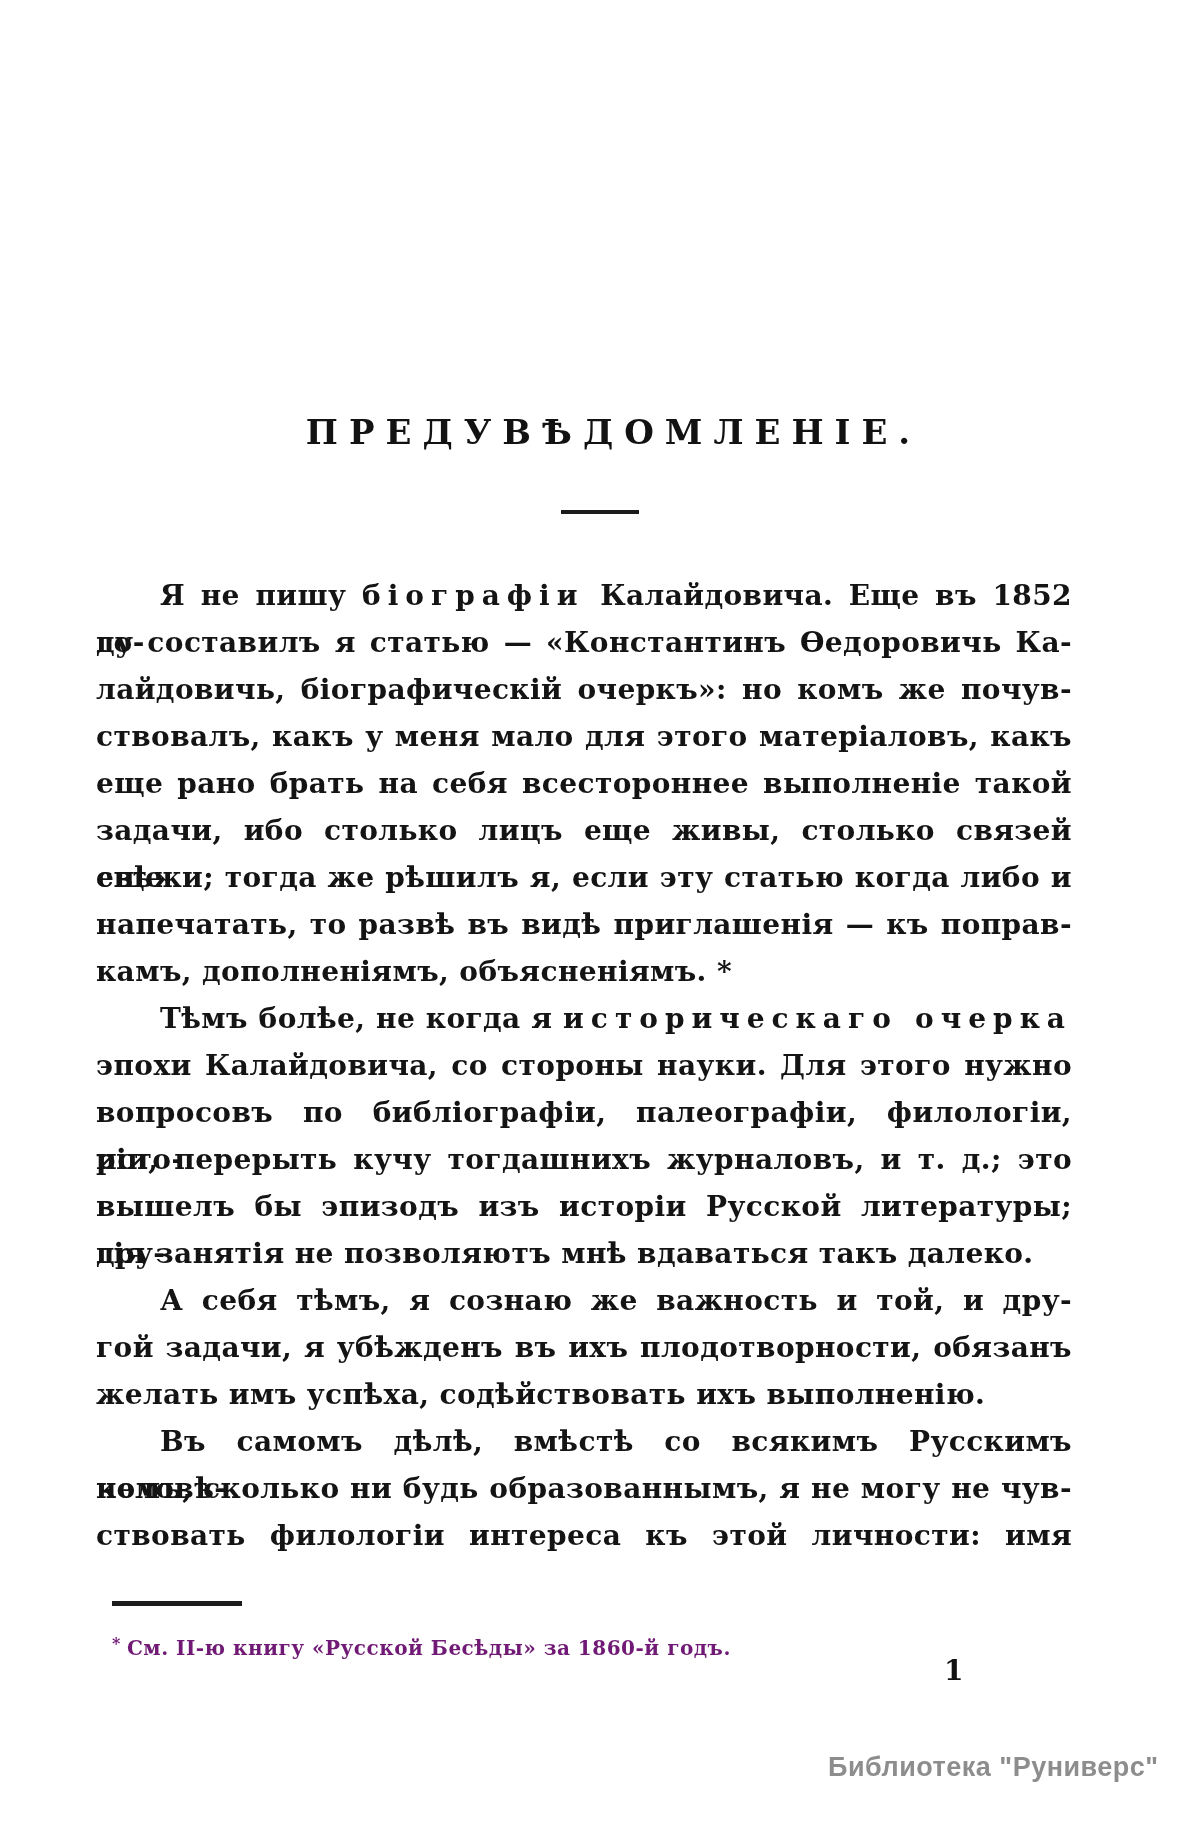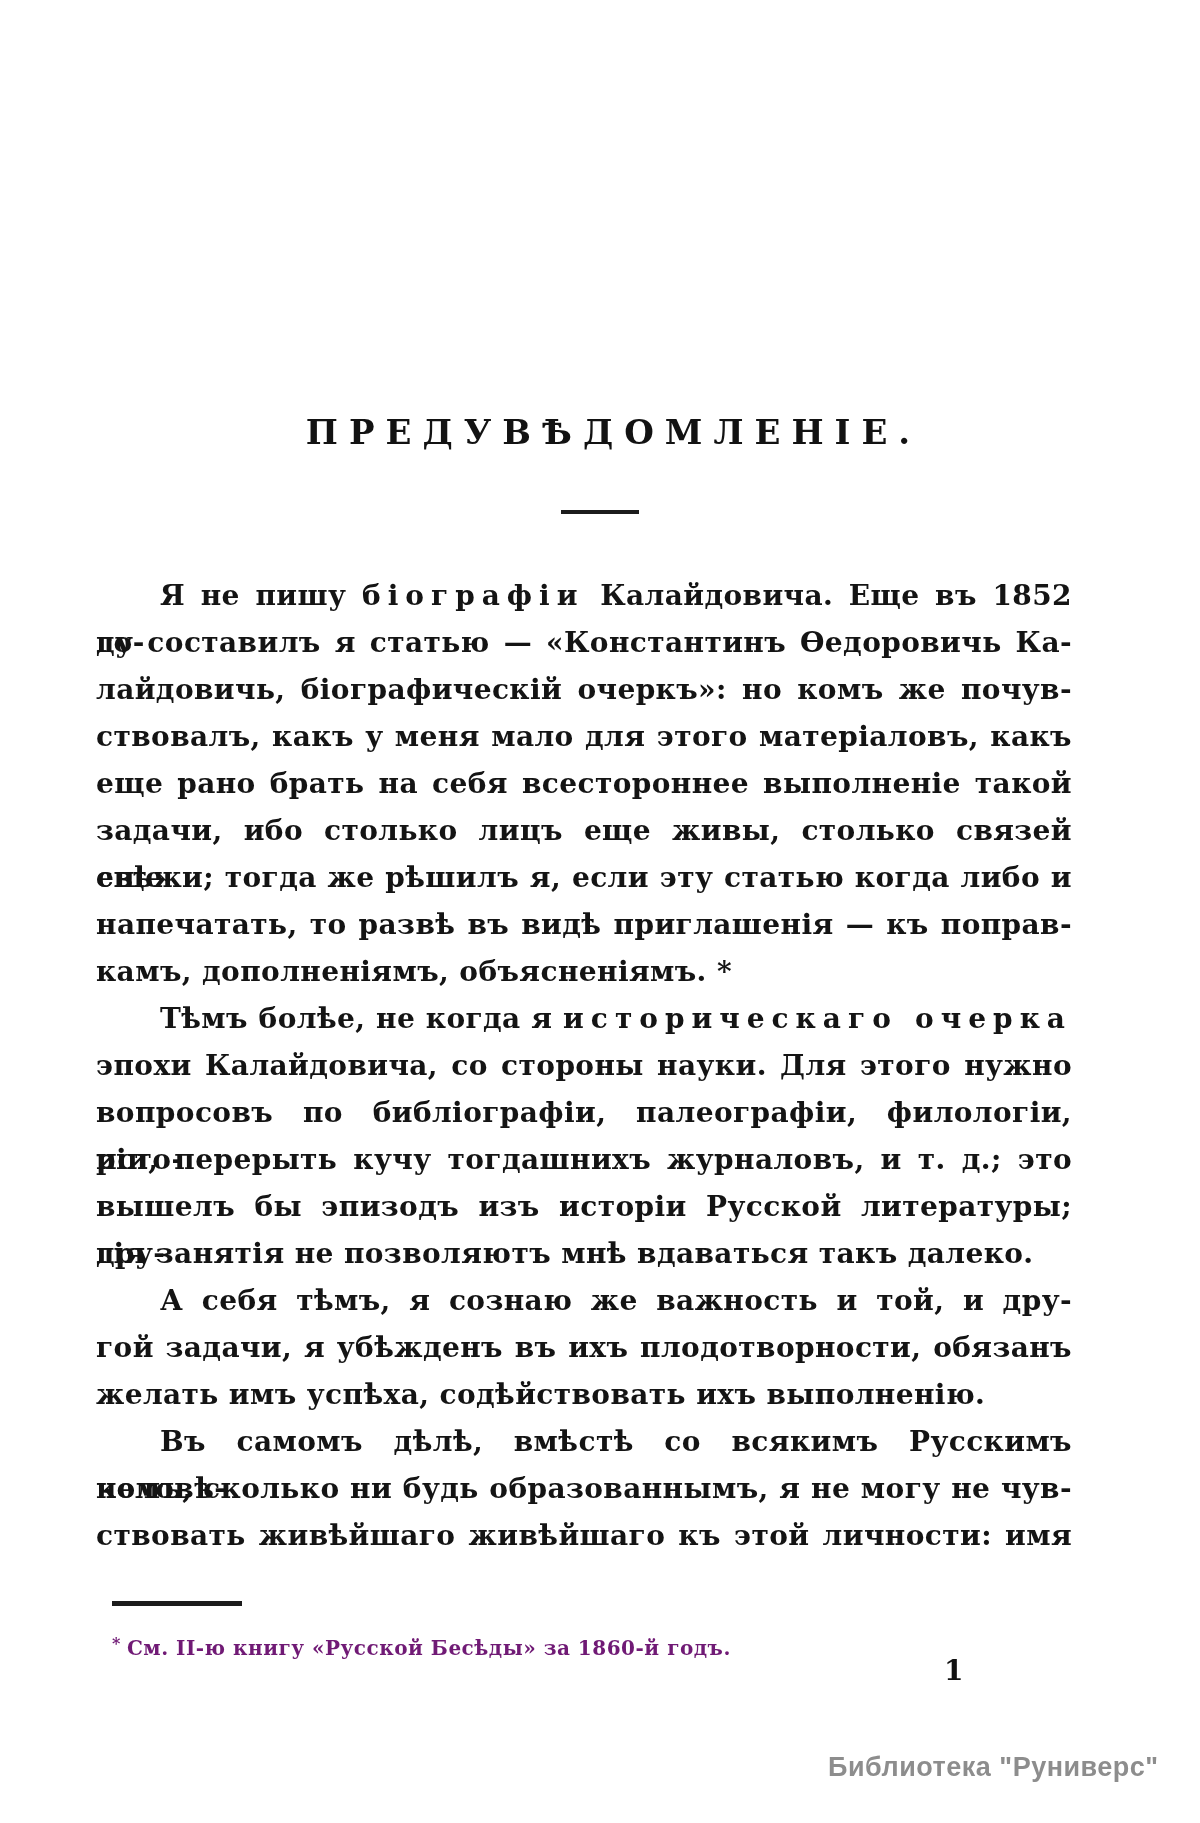--- a/index.html
+++ b/index.html
@@ -100,21 +100,21 @@
     <div class="line"><span>эпохи Калайдовича, со стороны науки. Для этого нужно</span></div>
     <div class="line"><span>вопросовъ по библіографіи, палеографіи, филологіи, исто-</span></div>
     <div class="line"><span>ріи, перерыть кучу тогдашнихъ журналовъ, и т. д.; это</span></div>
     <div class="line"><span>вышелъ бы эпизодъ изъ исторіи Русской литературы; дру-</span></div>
     <div class="line no-justify"><span>гія занятія не позволяютъ мнѣ вдаваться такъ далеко.</span></div>
     <div class="line indent"><span>А себя тѣмъ, я сознаю же важность и той, и дру-</span></div>
     <div class="line"><span>гой задачи, я убѣжденъ въ ихъ плодотворности, обязанъ</span></div>
     <div class="line no-justify"><span>желать имъ успѣха, содѣйствовать ихъ выполненію.</span></div>
     <div class="line indent"><span>Въ самомъ дѣлѣ, вмѣстѣ со всякимъ Русскимъ человѣ-</span></div>
     <div class="line"><span>комъ, сколько ни будь образованнымъ, я не могу не чув-</span></div>
-    <div class="line"><span>ствовать живѣйшаго живѣйшаго къ этой личности: имя</span></div>
+    <div class="line"><span>ствовать филологіи интереса къ этой личности: имя</span></div>
   </div>
 
 <div class="footnote-rule"></div>
 
 <div class="footnote"><span class="fn-marker">*</span><span>См. ІІ-ю книгу «Русской Бесѣды» за 1860-й годъ.</span></div>
 
 <div class="page-number">1</div>
 
 <div class="watermark">Библиотека "Руниверс"</div>
 

